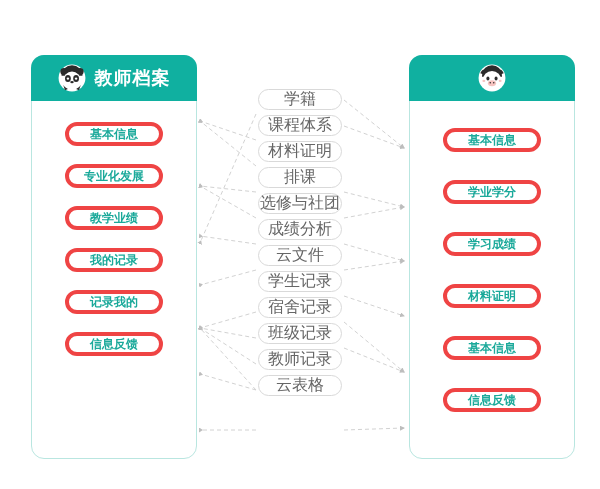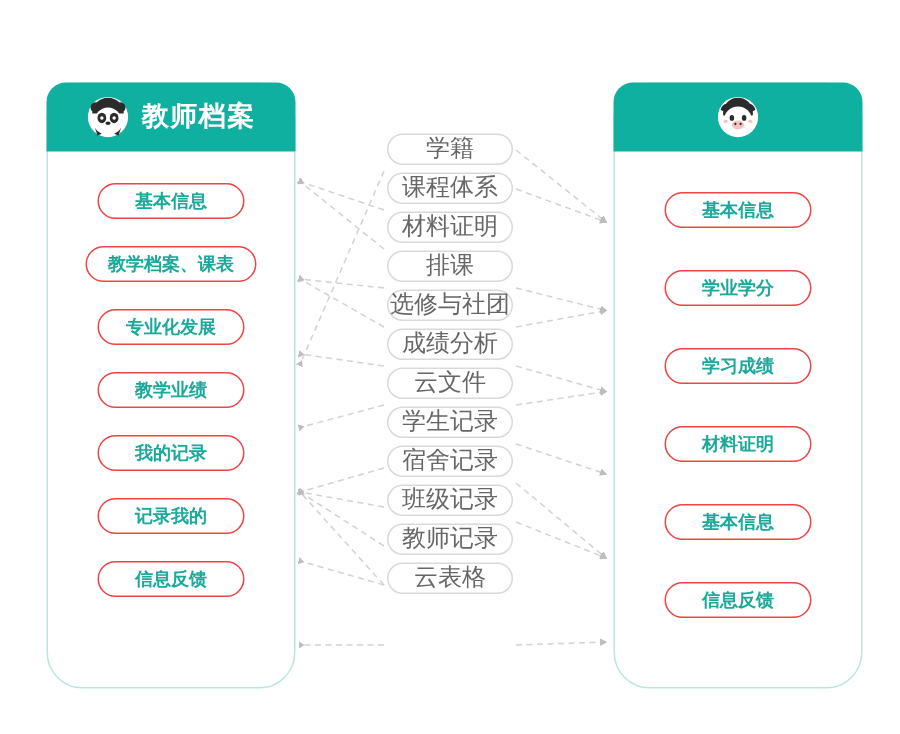--- a/index.html
+++ b/index.html
@@ -29,21 +29,21 @@
     width: 600px;
     height: 489px;
     pointer-events: none;
   }
 
   
   .panel {
     position: absolute;
     background: #ffffff;
     border: 1px solid #b9e6e0;
-    border-radius: 24px;
+    border-radius: 13px;
     box-sizing: border-box;
   }
   #panel-teacher {
     left: 31px;
     top: 55px;
     width: 166px;
     height: 404px;
   }
   #panel-student {
     left: 409px;
@@ -89,21 +89,21 @@
     display: flex;
     flex-direction: column;
     align-items: center;
     box-sizing: border-box;
   }
 
   
   .pill-side {
     width: 98px;
     height: 24px;
-    border: 1px solid #ef4444;
+    border: 4px solid #ef4444;
     border-radius: 12px;
     background: #ffffff;
     color: #1aa99a;
     font-size: 12px;
     font-weight: bold;
     display: flex;
     align-items: center;
     justify-content: center;
     box-sizing: border-box;
     white-space: nowrap;
@@ -205,21 +205,20 @@
         <circle cx="31" cy="25" r="2" fill="#ffffff"></circle>
         <ellipse cx="24" cy="31" rx="3" ry="2" fill="#2b2b2b"></ellipse>
         <path d="M 9 36 a 15 15 0 0 0 8 7 l -5 2 z" fill="#2b2b2b"></path>
         <path d="M 39 36 a 15 15 0 0 1 -8 7 l 5 2 z" fill="#2b2b2b"></path>
       </svg>
       <span class="panel-title">教师档案</span>
     </div>
 
     <div class="panel-body" style="padding-top:20px;gap:18px;">
       <div class="pill-side">基本信息</div>
-      <div class="pill-side wide">教学档案、课表</div>
       <div class="pill-side">专业化发展</div>
       <div class="pill-side">教学业绩</div>
       <div class="pill-side">我的记录</div>
       <div class="pill-side">记录我的</div>
       <div class="pill-side">信息反馈</div>
     </div>
   </div>
 
   <div id="middle-column">
     <div class="pill-mid">学籍</div>

